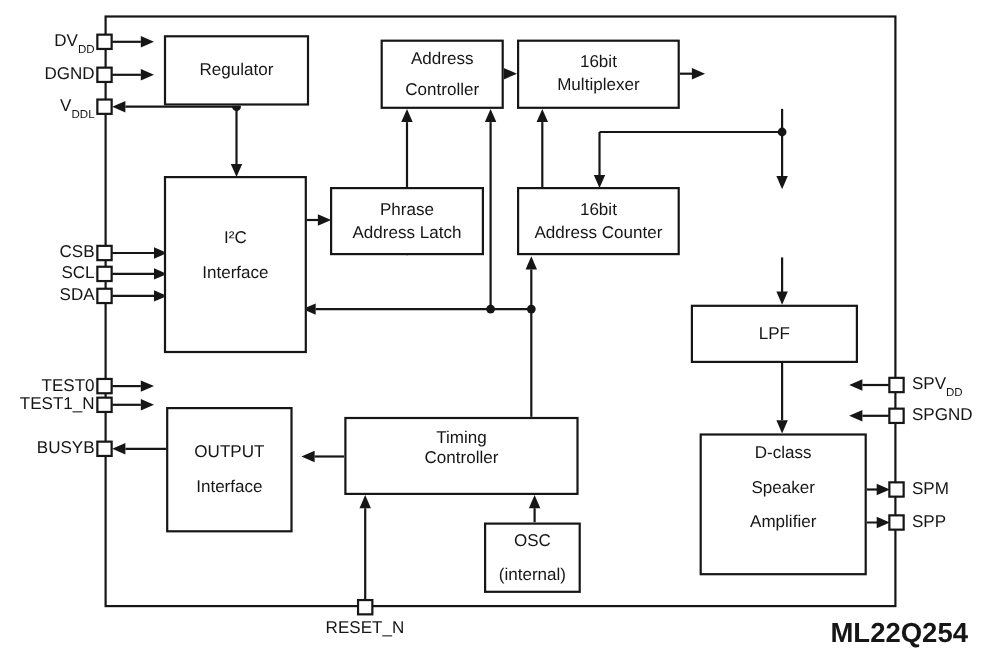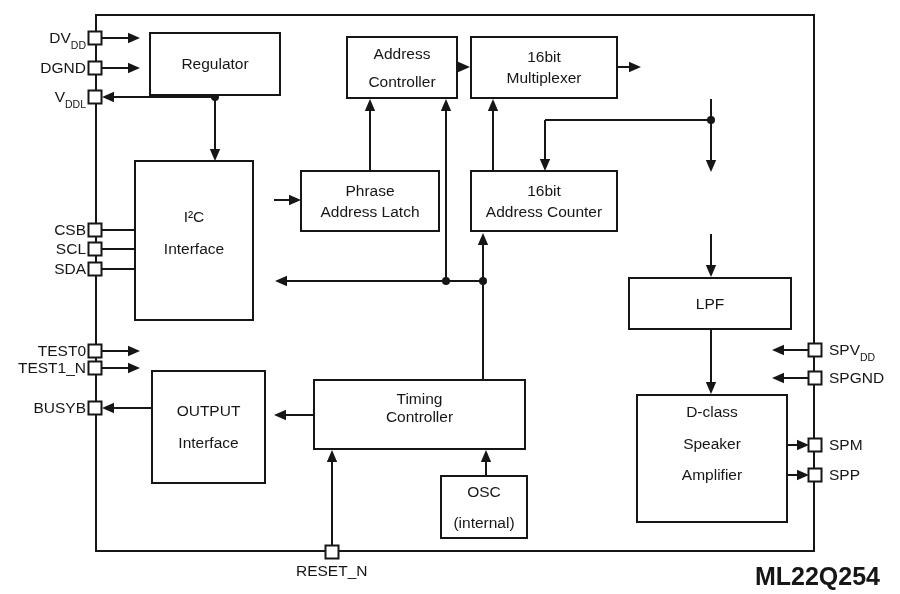--- a/index.html
+++ b/index.html
@@ -148,37 +148,37 @@
     <div class="bl">Address</div>
     <div class="bl">Controller</div>
   </div>
 
   <div class="box gap2" style="left:470px;top:36px;width:148px;height:63px;">
     <div class="bl">16bit</div>
     <div class="bl">Multiplexer</div>
   </div>
 
 
-  <div class="box gap14" style="left:134px;top:160px;width:120px;height:161px;padding-bottom:16px;">
+  <div class="box gap14" style="left:149px;top:160px;width:130px;height:161px;padding-bottom:16px;">
     <div class="bl">I²C</div>
     <div class="bl">Interface</div>
   </div>
 
   <div class="box gap2" style="left:300px;top:170px;width:140px;height:62px;">
     <div class="bl">Phrase</div>
     <div class="bl">Address Latch</div>
   </div>
 
   <div class="box gap2" style="left:470px;top:170px;width:148px;height:62px;">
     <div class="bl">16bit</div>
     <div class="bl">Address Counter</div>
   </div>
 
 
-  <div class="box" style="left:628px;top:277px;width:164px;height:53px;">
+  <div class="box" style="left:628px;top:277px;width:152px;height:53px;">
     <div class="bl">LPF</div>
   </div>
 
   <div class="box gap14" style="left:151px;top:370px;width:115px;height:114px;">
     <div class="bl">OUTPUT</div>
     <div class="bl">Interface</div>
   </div>
 
   <div class="box" style="left:313px;top:379px;width:213px;height:71px;gap:0;padding-bottom:14px;">
     <div class="bl">Timing</div>

